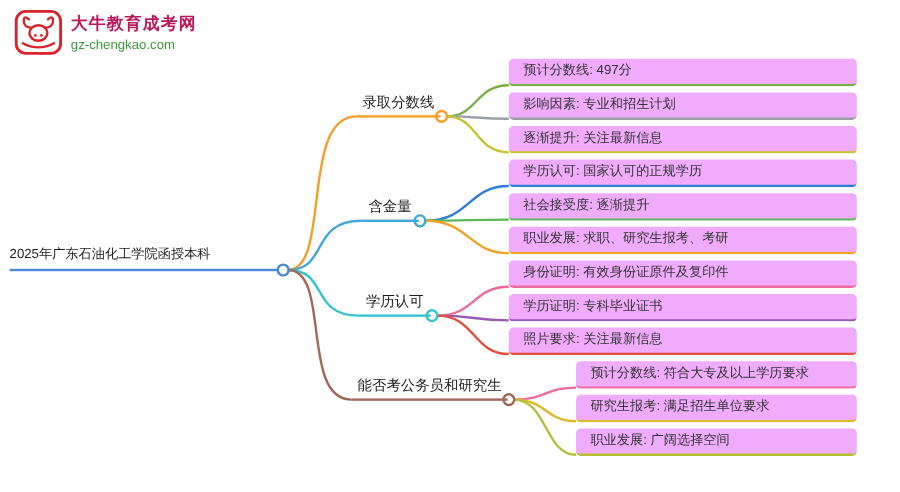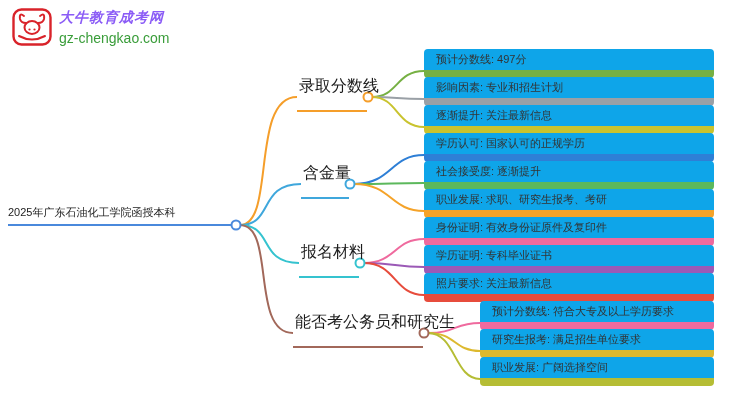--- a/index.html
+++ b/index.html
@@ -2,29 +2,29 @@
 <html><head>
 <meta charset="utf-8">
 <style>
   html,body{margin:0;padding:0;background:#fff;}
   .stage{position:relative;width:750px;height:410px;background:#ffffff;overflow:hidden;
          font-family:"Liberation Sans","DejaVu Sans",sans-serif;}
   svg.links{position:absolute;left:0;top:0;width:750px;height:410px;z-index:0;}
   .node{position:absolute;z-index:2;white-space:nowrap;color:#1c1c1c;}
   .root{left:8px;top:204px;width:224px;font-size:11px;line-height:16px;
         padding-bottom:4px;border-bottom:2px solid #4a89dc;}
-  .bnode{font-size:16px;line-height:15px;padding:0 2px 17px 2px;text-align:center;
+  .bnode{font-size:12px;line-height:15px;padding:0 2px 3px 2px;text-align:center;
          border-bottom:2px solid #999;box-sizing:content-box;font-family:Liberation Serif, serif;}
   .leaf{position:absolute;z-index:2;font-size:11px;line-height:15px;padding:3px 12px;
-        background:#0ea5e9;border-radius:4px;border-bottom:8px solid #22c55e;
+        background:#f0abfc;border-radius:4px;border-bottom:2px solid #22c55e;
         box-sizing:border-box;color:#333;white-space:nowrap;overflow:hidden;}
   .logo{position:absolute;left:12px;top:8px;z-index:3;display:flex;align-items:center;gap:7px;}
   .logo-text{display:flex;flex-direction:column;}
   .logo-title{font-size:14px;font-weight:bold;letter-spacing:1px;}
-  .logo-domain{font-size:14px;margin-top:3px;}
+  .logo-domain{font-size:11px;margin-top:3px;}
 </style>
 </head>
 <body>
 
 <div class="stage">
 
   <svg class="links">
 
     <path d="M240 225 C276 225 250 97 297 97" fill="none" stroke-width="2" stroke="#f59e2a"></path>
     <path d="M240 225 C274 225 258 184 301 184" fill="none" stroke-width="2" stroke="#3fa7dc"></path>
@@ -57,30 +57,30 @@
   <div class="logo">
     <svg width="40" height="38" viewBox="0 0 40 38" style="color: rgb(217, 35, 42);">
       <rect x="1.5" y="1.5" width="37" height="35" rx="8" fill="none" stroke="currentColor" stroke-width="2.4"></rect>
       <path d="M12 8 Q7 4 8 11 Q9 15 14 15 M28 8 Q33 4 32 11 Q31 15 26 15" fill="none" stroke="currentColor" stroke-width="2" stroke-linecap="round"></path>
       <ellipse cx="20" cy="19.5" rx="7.5" ry="6.5" fill="none" stroke="currentColor" stroke-width="2"></ellipse>
       <path d="M7 28 Q20 35 33 28" fill="none" stroke="currentColor" stroke-width="2" stroke-linecap="round"></path>
       <circle cx="17.5" cy="21.5" r="1.1" fill="currentColor"></circle>
       <circle cx="22.5" cy="21.5" r="1.1" fill="currentColor"></circle>
     </svg>
     <div class="logo-text">
-      <span class="logo-title" style="color: #8b5cf6; font-style: italic;">大牛教育成考网</span>
+      <span class="logo-title" style="color: #be185d;">大牛教育成考网</span>
       <span class="logo-domain" style="color: rgb(58, 157, 58);">gz-chengkao.com</span>
     </div>
   </div>
 
   <div class="node root" style="border-bottom-color: rgb(74, 137, 220);">2025年广东石油化工学院函授本科</div>
 
   <div class="node bnode" style="left: 297px; top: 78px; width: 66px; border-bottom-color: rgb(245, 158, 42);">录取分数线</div>
   <div class="node bnode" style="left: 301px; top: 165px; width: 44px; border-bottom-color: rgb(63, 167, 220);">含金量</div>
-  <div class="node bnode" style="left: 299px; top: 244px; width: 56px; border-bottom-color: rgb(53, 195, 207);">报名材料</div>
+  <div class="node bnode" style="left: 299px; top: 244px; width: 56px; border-bottom-color: rgb(53, 195, 207);">学历认可</div>
   <div class="node bnode" style="left: 293px; top: 314px; width: 126px; border-bottom-color: rgb(162, 104, 90);">能否考公务员和研究生</div>
 
   <div class="leaf" style="left: 424px; top: 49px; width: 290px; border-bottom-color: rgb(118, 176, 67);">预计分数线: 497分</div>
   <div class="leaf" style="left: 424px; top: 77px; width: 290px; border-bottom-color: rgb(154, 160, 166);">影响因素: 专业和招生计划</div>
   <div class="leaf" style="left: 424px; top: 105px; width: 290px; border-bottom-color: rgb(201, 195, 46);">逐渐提升: 关注最新信息</div>
 
   <div class="leaf" style="left: 424px; top: 133px; width: 290px; border-bottom-color: rgb(46, 127, 214);">学历认可: 国家认可的正规学历</div>
   <div class="leaf" style="left: 424px; top: 161px; width: 290px; border-bottom-color: rgb(92, 184, 92);">社会接受度: 逐渐提升</div>
   <div class="leaf" style="left: 424px; top: 189px; width: 290px; border-bottom-color: rgb(245, 163, 41);">职业发展: 求职、研究生报考、考研</div>
 

